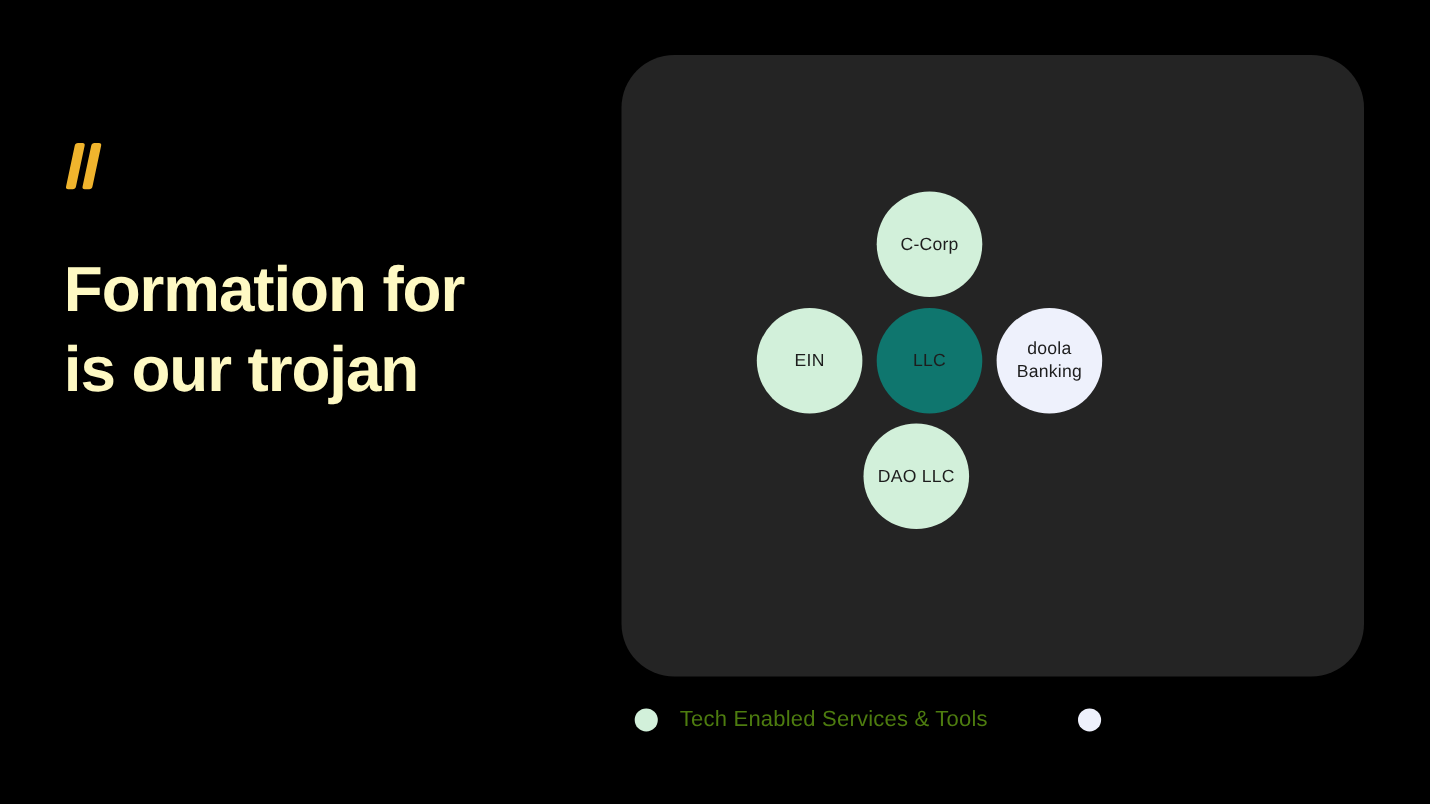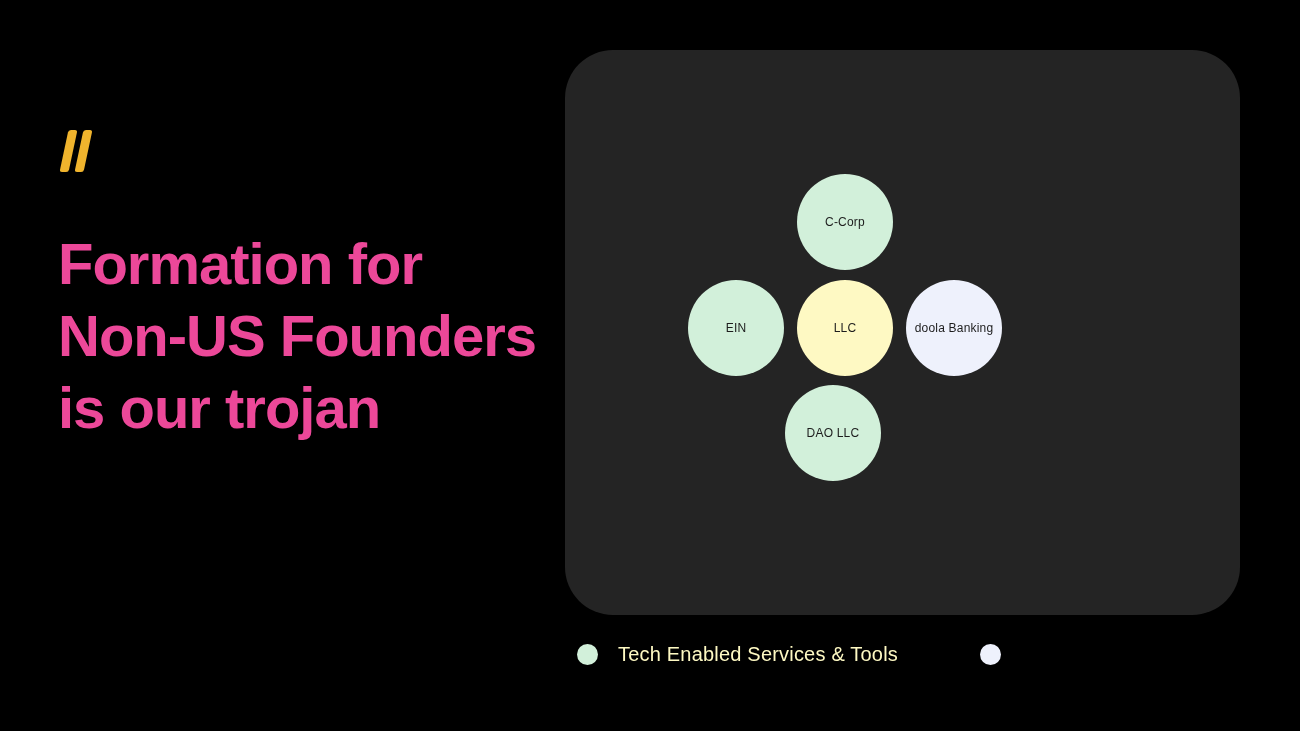--- a/index.html
+++ b/index.html
@@ -37,21 +37,21 @@
   }
   .logo .bar.b1 { left: 2px; }
   .logo .bar.b2 { left: 17px; }
 
   
   .headline {
     position: absolute;
     left: 58px;
     top: 228px;
     width: 520px;
-    color: #ec4899;
+    color: #fef9c3;
     font-size: 58px;
     line-height: 72px;
     font-weight: 700;
     letter-spacing: -1px;
   }
   .headline span { display: block; }
 
   
   .panel {
     position: absolute;
@@ -68,21 +68,21 @@
     width: 96px;
     height: 96px;
     border-radius: 50%;
     display: flex;
     align-items: center;
     justify-content: center;
     text-align: center;
     padding: 8px;
   }
   .node .node-label {
-    font-size: 12px;
+    font-size: 16px;
     line-height: 21px;
     color: #1d1d1d;
     letter-spacing: 0.2px;
   }
   
   .node-ccorp   { left: 232px; top: 124px; }
   .node-ein     { left: 123px; top: 230px; }
   .node-llc     { left: 232px; top: 230px; }
   .node-banking { left: 341px; top: 230px; }
   .node-daollc  { left: 220px; top: 335px; }
@@ -97,53 +97,52 @@
   }
   .legend-item.first  { left: 577px; top: 642px; }
   .legend-item.second { left: 980px; top: 642px; }
   .legend-dot {
     width: 21px;
     height: 21px;
     border-radius: 50%;
     flex: 0 0 auto;
   }
   .legend-label {
-    color: #fef9c3;
+    color: #4d7c0f;
     font-size: 20px;
     letter-spacing: 0.2px;
     white-space: nowrap;
   }
 </style>
 </head>
 <body>
 
 <div class="slide">
 
   <div class="logo">
     <div class="bar b1" style="background-color: rgb(240, 180, 45);"></div>
     <div class="bar b2" style="background-color: rgb(240, 180, 45);"></div>
   </div>
 
   <h1 class="headline">
     <span>Formation for</span>
-    <span>Non-US Founders</span>
     <span>is our trojan</span>
   </h1>
 
   <div class="panel">
 
     <div class="node node-ccorp" style="background-color: rgb(210, 240, 218);">
       <span class="node-label">C-Corp</span>
     </div>
 
     <div class="node node-ein" style="background-color: rgb(210, 240, 218);">
       <span class="node-label">EIN</span>
     </div>
 
-    <div class="node node-llc" style="background-color: #fef9c3;">
+    <div class="node node-llc" style="background-color: #0f766e;">
       <span class="node-label">LLC</span>
     </div>
 
     <div class="node node-banking" style="background-color: rgb(238, 241, 252);">
       <span class="node-label">doola Banking</span>
     </div>
 
     <div class="node node-daollc" style="background-color: rgb(210, 240, 218);">
       <span class="node-label">DAO LLC</span>
     </div>

